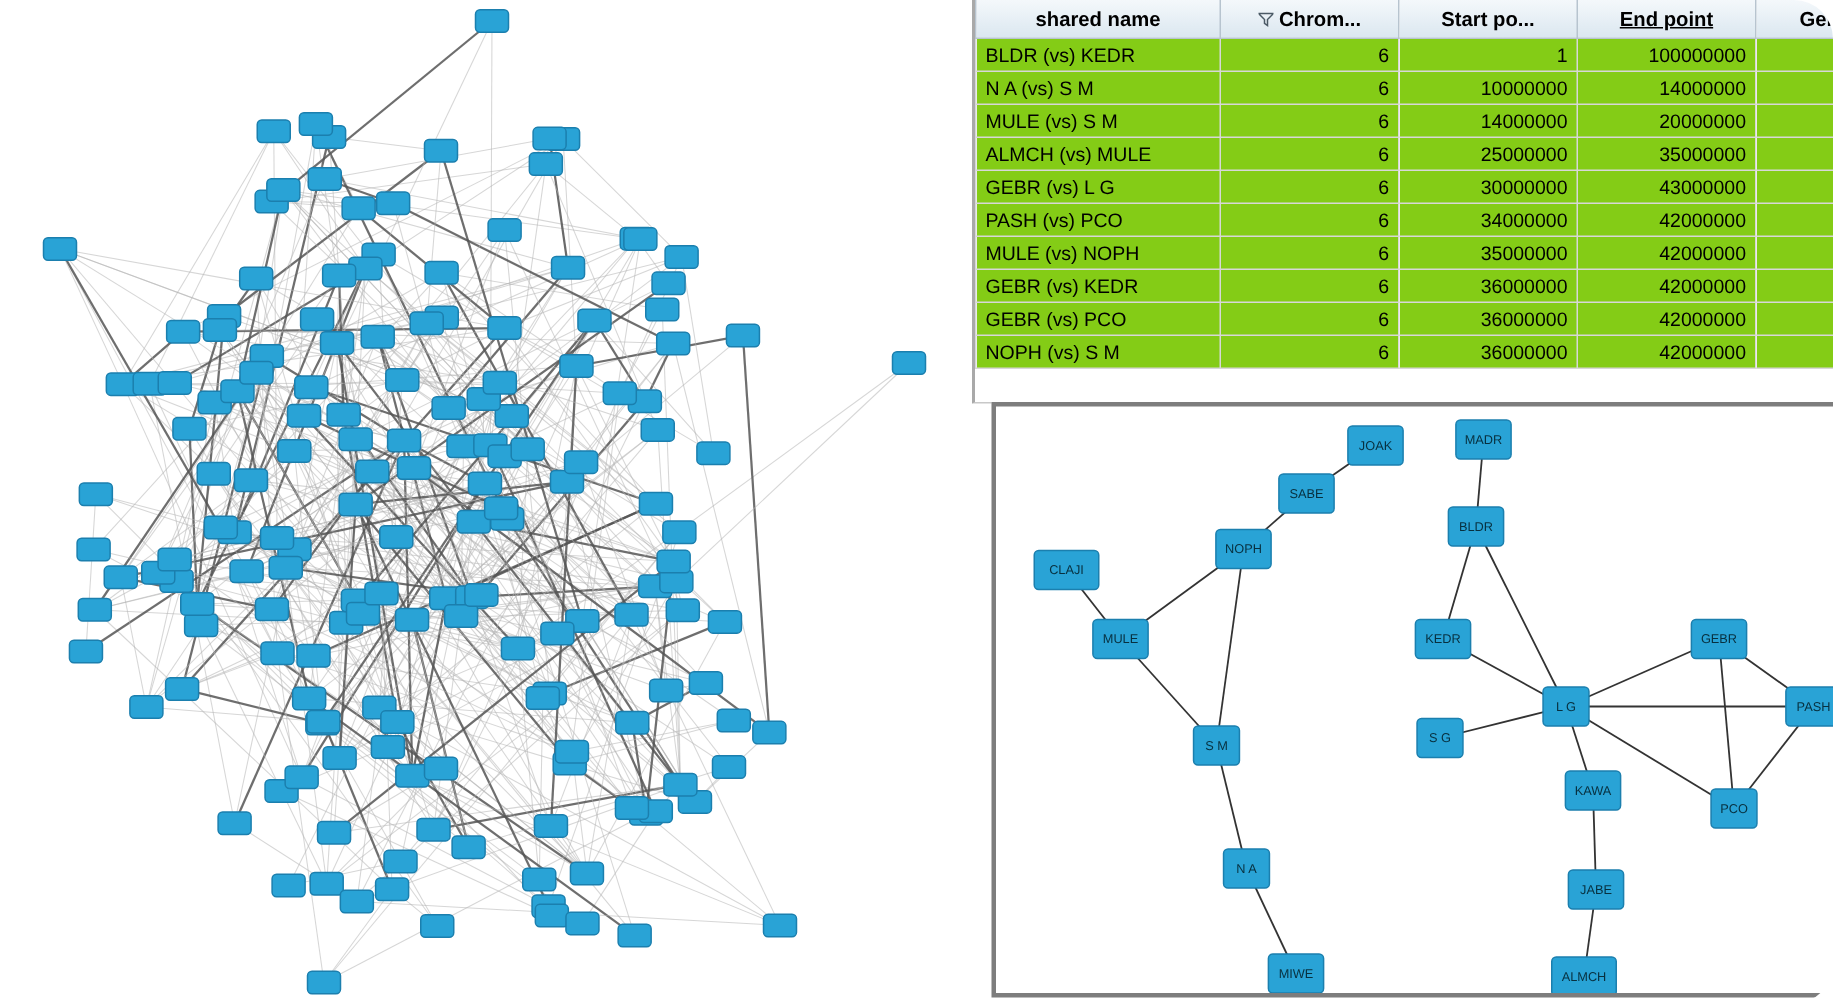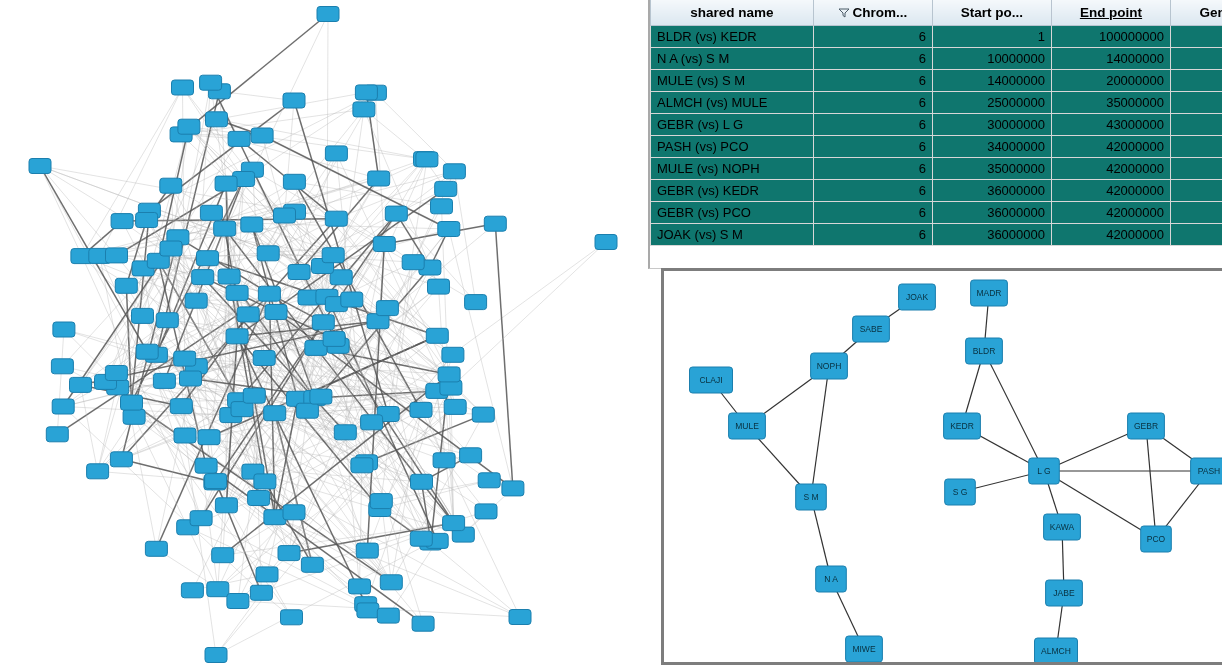--- a/index.html
+++ b/index.html
@@ -7,20 +7,21 @@
     padding: 0;
     background: #ffffff;
     font-family: "Liberation Sans", sans-serif;
   }
   #app {
     position: relative;
     width: 1222px;
     height: 669px;
     background: #ffffff;
     overflow: hidden;
+    border-radius: 26px;
   }
 
   
   #network-main {
     position: absolute;
     left: 0; top: 0;
     width: 648px; height: 669px;
     background: #ffffff;
     overflow: hidden;
   }
@@ -65,21 +66,21 @@
   table.data-table th.col-chrom { width: 106px; }
   table.data-table th.col-start { width: 106px; }
   table.data-table th.col-end   { width: 106px; text-decoration: underline; }
   table.data-table th.col-gen   { width: 106px; }
   table.data-table td {
     border: 1px solid #d7d7d7;
     height: 21px;
     padding: 0 6px;
     white-space: nowrap;
     overflow: hidden;
-    background: #0f766e;
+    background: #84cc16;
   }
   td.num { text-align: right; }
   td.txt { text-align: left; }
   .filter-icon {
     display: inline-block;
     width: 10px; height: 10px;
     position: relative;
     flex: 0 0 auto;
   }
   .filter-icon svg { display: block; }
@@ -1209,21 +1210,21 @@
             <td class="num">8.9</td>
           </tr>
           <tr>
             <td class="txt">GEBR (vs) PCO</td>
             <td class="num">6</td>
             <td class="num">36000000</td>
             <td class="num">42000000</td>
             <td class="num">8.4</td>
           </tr>
           <tr>
-            <td class="txt">JOAK (vs) S M</td>
+            <td class="txt">NOPH (vs) S M</td>
             <td class="num">6</td>
             <td class="num">36000000</td>
             <td class="num">42000000</td>
             <td class="num">9.9</td>
           </tr>
         </tbody>
     </table>
   </div>
 
   <div id="network-sub">

